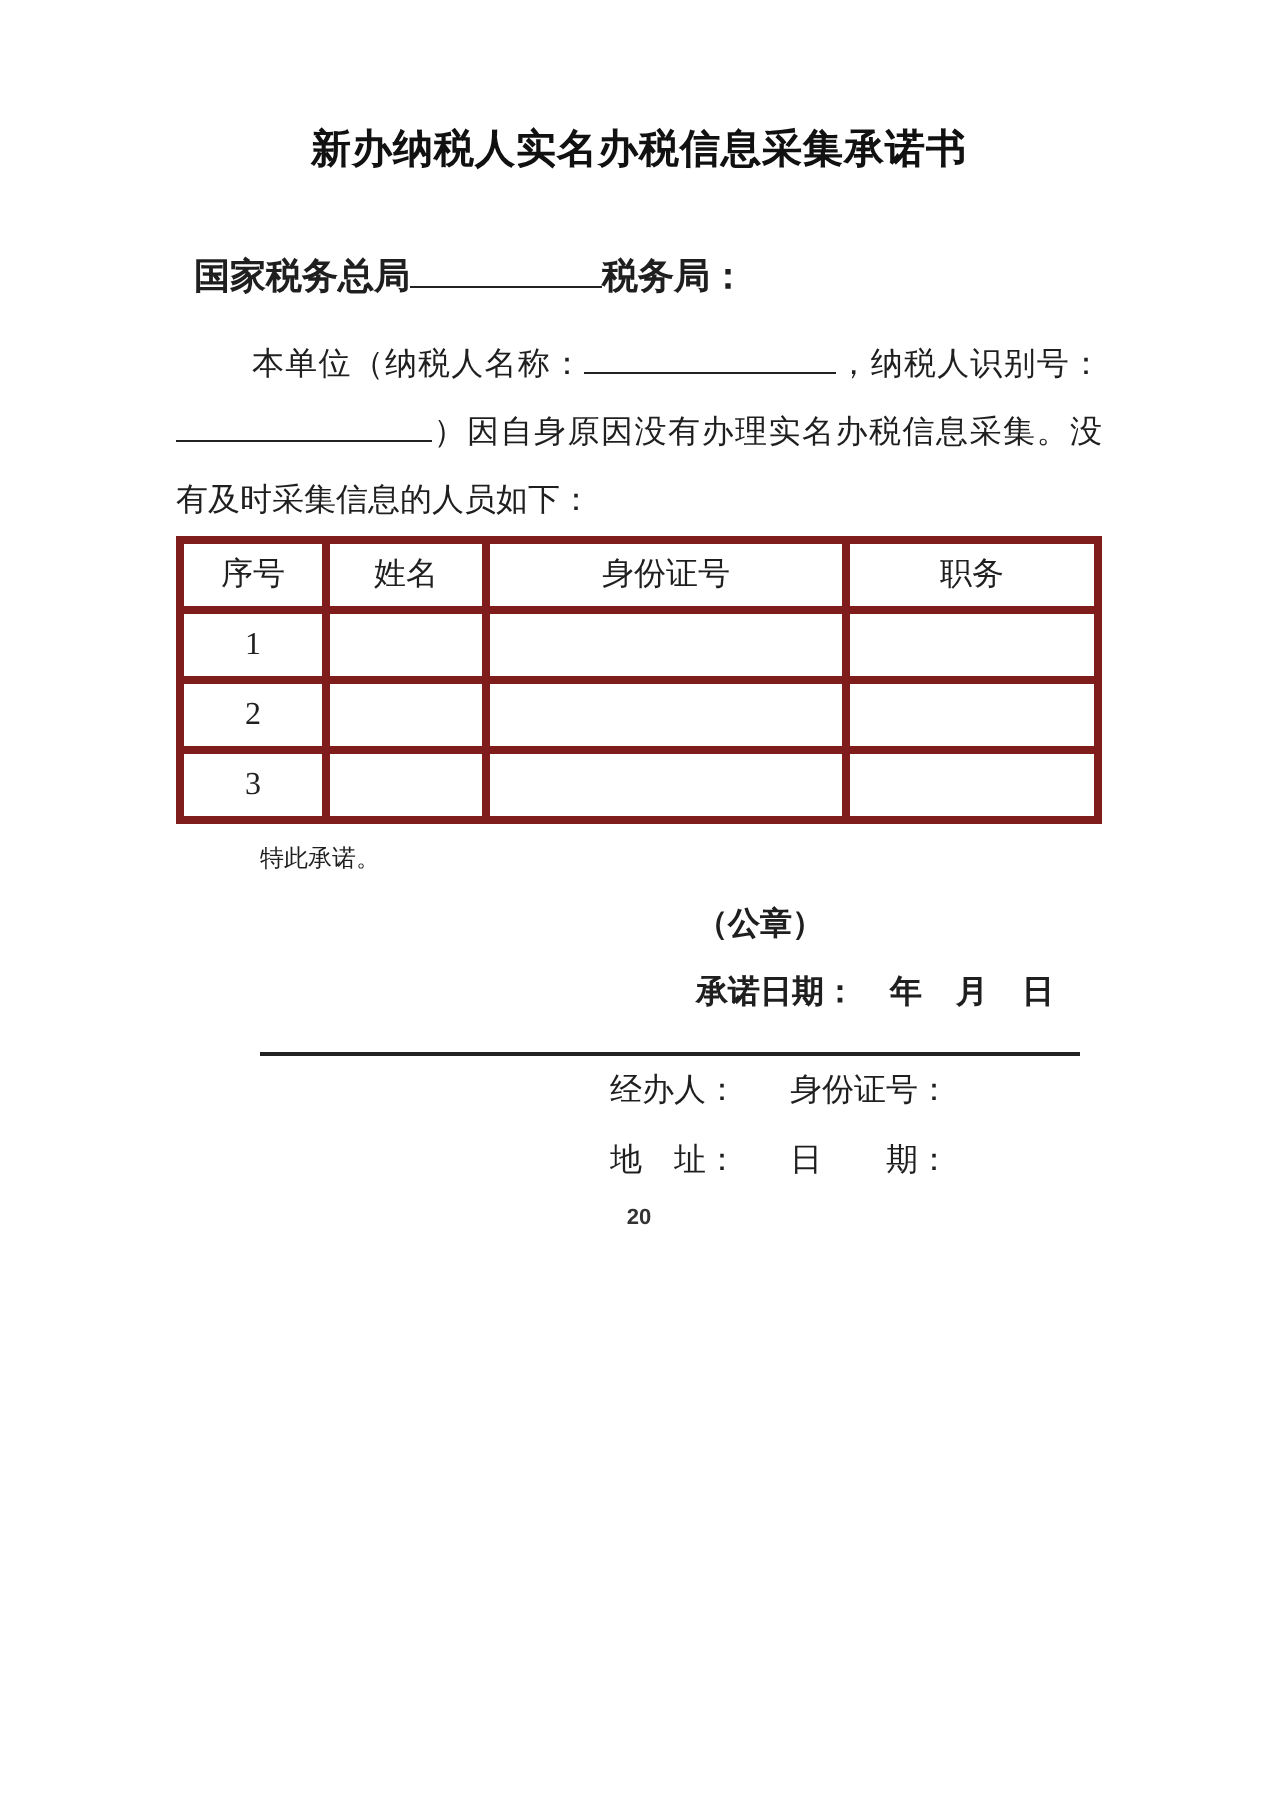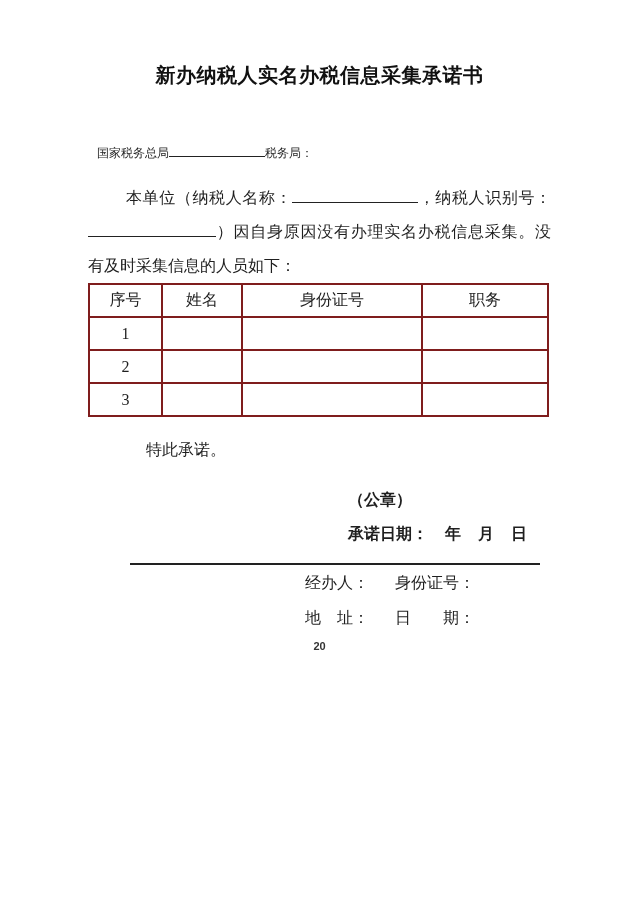--- a/index.html
+++ b/index.html
@@ -20,24 +20,25 @@
     margin: 0;
     font-family: "Liberation Sans", "DejaVu Sans", sans-serif;
     font-size: 20px;
     font-weight: bold;
     text-align: center;
     letter-spacing: 0.5px;
     line-height: 30px;
     color: #111;
   }
   .salutation {
-    margin: 46px 0 0;
+    margin: 31px 0 0;
     padding-left: 9px;
-    font-size: 12px;
+    font-size: 18px;
     line-height: 34px;
+    font-weight: bold;
   }
   .para {
     margin: 0;
     font-size: 16px;
     line-height: 34px;
     text-align: justify;
     text-justify: inter-character;
   }
   .indent { text-indent: 38px; margin-top: 11px; }
   .blank {
@@ -53,29 +54,29 @@
   .w-day   { width: 34px; }
   .w-agent { width: 48px; }
 
   table.roster {
     width: 459px;
     border-collapse: collapse;
     table-layout: fixed;
     margin: 0;
   }
   table.roster td {
-    border: 2px solid #7f1d1d;
+    border: 4px solid #7f1d1d;
     height: 31px;
     font-size: 16px;
     text-align: center;
     vertical-align: middle;
     padding: 0;
   }
   .commitment { margin-top: 14px; }
-  .closing-statement { margin: 16px; font-size: 16px; line-height: 34px; text-indent: 42px; }
+  .closing-statement { margin: 0; font-size: 12px; line-height: 34px; text-indent: 42px; }
   .seal-line, .promise-date {
     margin: 0;
     padding-left: 260px;
     font-size: 16px;
     line-height: 34px;
     font-weight: bold;
   }
   .date-unit { display: inline-block; margin-left: 17px; }
   .rule {
     border: none;

